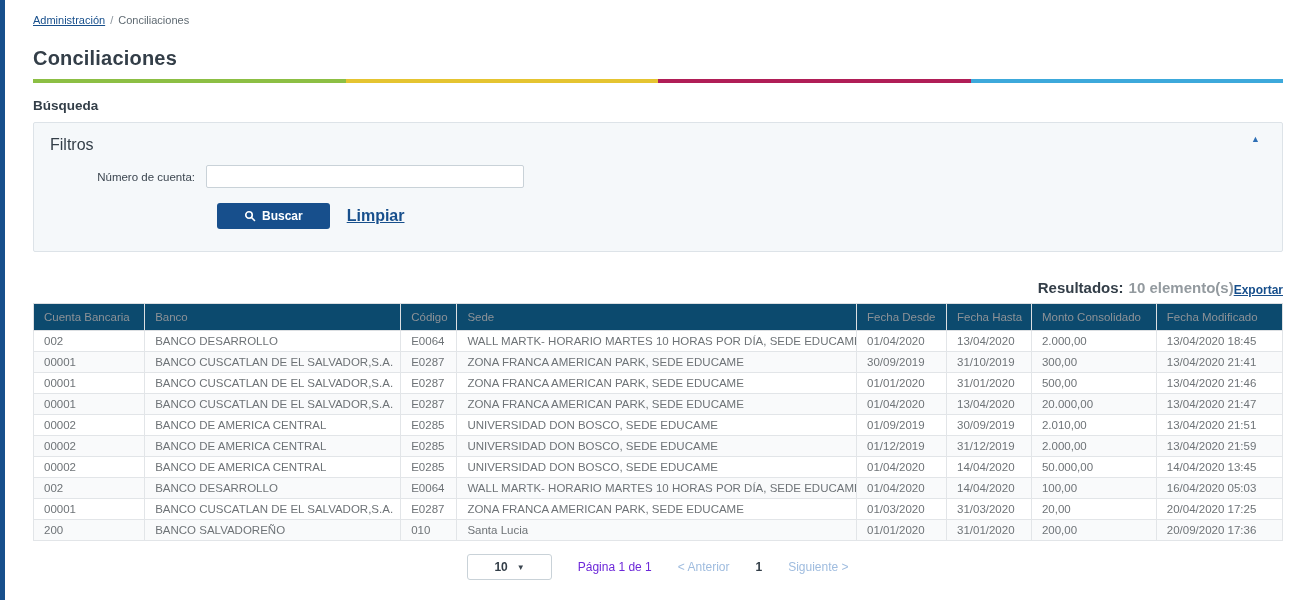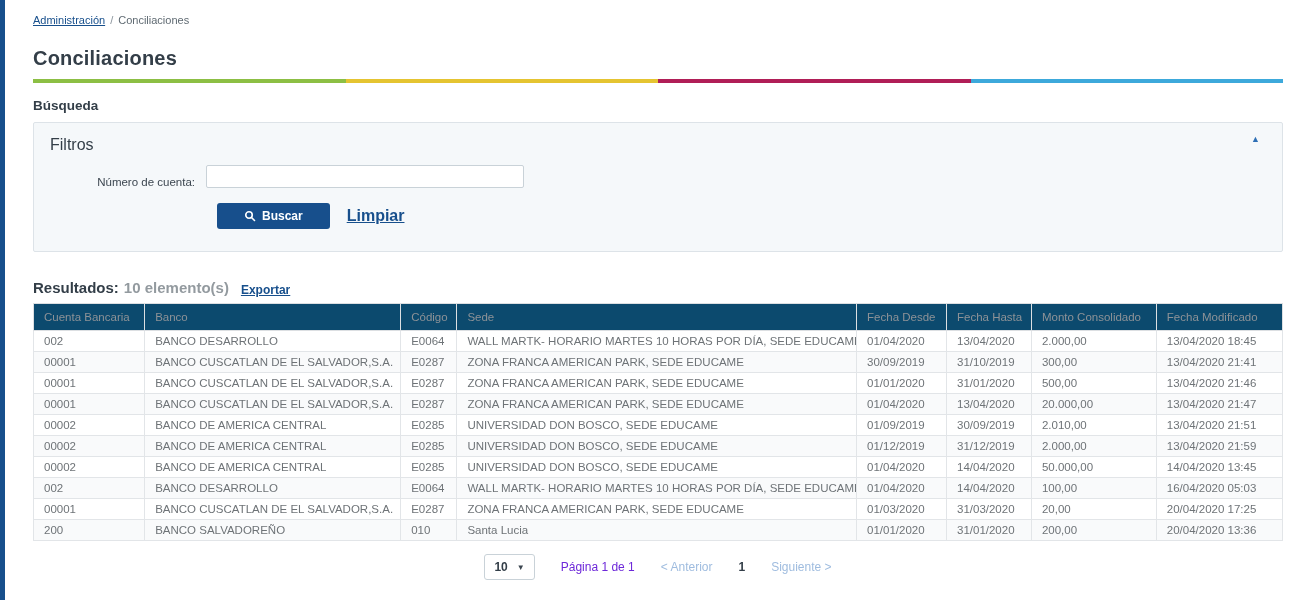--- a/index.html
+++ b/index.html
@@ -41,21 +41,21 @@
     border: 1px solid #dde3e8;
     border-radius: 2px;
     padding: 13px 18px 22px 16px;
     position: relative;
   }
   .filter-title { font-size: 16px; font-weight: normal; color: #333e48; }
   .collapse-btn {
     position: absolute; top: 12px; right: 22px;
     color: #2d6fb5; font-size: 9px; cursor: pointer; line-height: 9px;
   }
-  .form-row { display: flex; align-items: flex-end; margin-top: 11px; }
+  .form-row { display: flex; align-items: center; margin-top: 11px; }
   .form-label {
     width: 156px; text-align: right; padding-right: 11px;
     font-size: 11.5px; color: #3c4650;
   }
   .text-input {
     width: 318px; height: 23px;
     border: 1px solid #c9d2d8; border-radius: 2px;
     background: #ffffff; font-size: 12px; padding: 0 6px;
     font-family: "Liberation Sans", sans-serif;
   }
@@ -70,21 +70,21 @@
   }
   .link {
     color: #174f8c; font-size: 16px; font-weight: bold;
     text-decoration: underline; cursor: pointer;
   }
   .btn-primary + .link { margin-left: 17px; }
 
   
   .results-bar {
     margin-top: 27px;
-    display: flex; justify-content: flex-start; align-items: flex-end; gap: 12px;
+    display: flex; justify-content: flex-end; align-items: flex-end;
   }
   .results-text { font-size: 15px; font-weight: bold; color: #333e48; }
   .results-count { font-size: 15px; font-weight: bold; color: #939a9f; margin-left: 5px; }
   .export-link { font-size: 12px; }
 
   
   table.results-table {
     width: 100%; margin-top: 6px;
     border-collapse: collapse; table-layout: fixed;
     font-size: 11.5px;
@@ -107,21 +107,21 @@
 
   
   .pagination {
     margin-top: 13px;
     display: flex; justify-content: center; align-items: center;
     gap: 26px; font-size: 12px;
   }
   .page-size {
     display: inline-flex; align-items: center; gap: 9px;
     border: 1px solid #c9d2d8; border-radius: 3px;
-    background: #ffffff; padding: 5px 9px;
+    background: #ffffff; padding: 5px 26px;
     color: #333e48; font-weight: bold; cursor: pointer;
   }
   .page-size .caret { font-size: 8px; color: #3c4650; }
   .page-info { color: #6d28d9; text-align: right; }
   .pager-prev, .pager-next { color: #9fbcdf; cursor: pointer; }
   .pager-current { color: #333e48; font-weight: bold; cursor: pointer; }
 </style>
 </head>
 <body>
 
@@ -279,21 +279,21 @@
           <td class="col-7">20/04/2020 17:25</td>
         </tr>
         <tr>
           <td class="col-0">200</td>
           <td class="col-1">BANCO SALVADOREÑO</td>
           <td class="col-2">010</td>
           <td class="col-3">Santa Lucia</td>
           <td class="col-4">01/01/2020</td>
           <td class="col-5">31/01/2020</td>
           <td class="col-6">200,00</td>
-          <td class="col-7">20/04/2020 13:36</td>
+          <td class="col-7">20/09/2020 17:36</td>
         </tr>
       </tbody>
   </table>
 
   <div class="pagination">
     <div class="page-size">
       <span>10</span>
       <span class="caret">▼</span>
     </div>
     <span class="page-info">Página 1 de 1</span>

